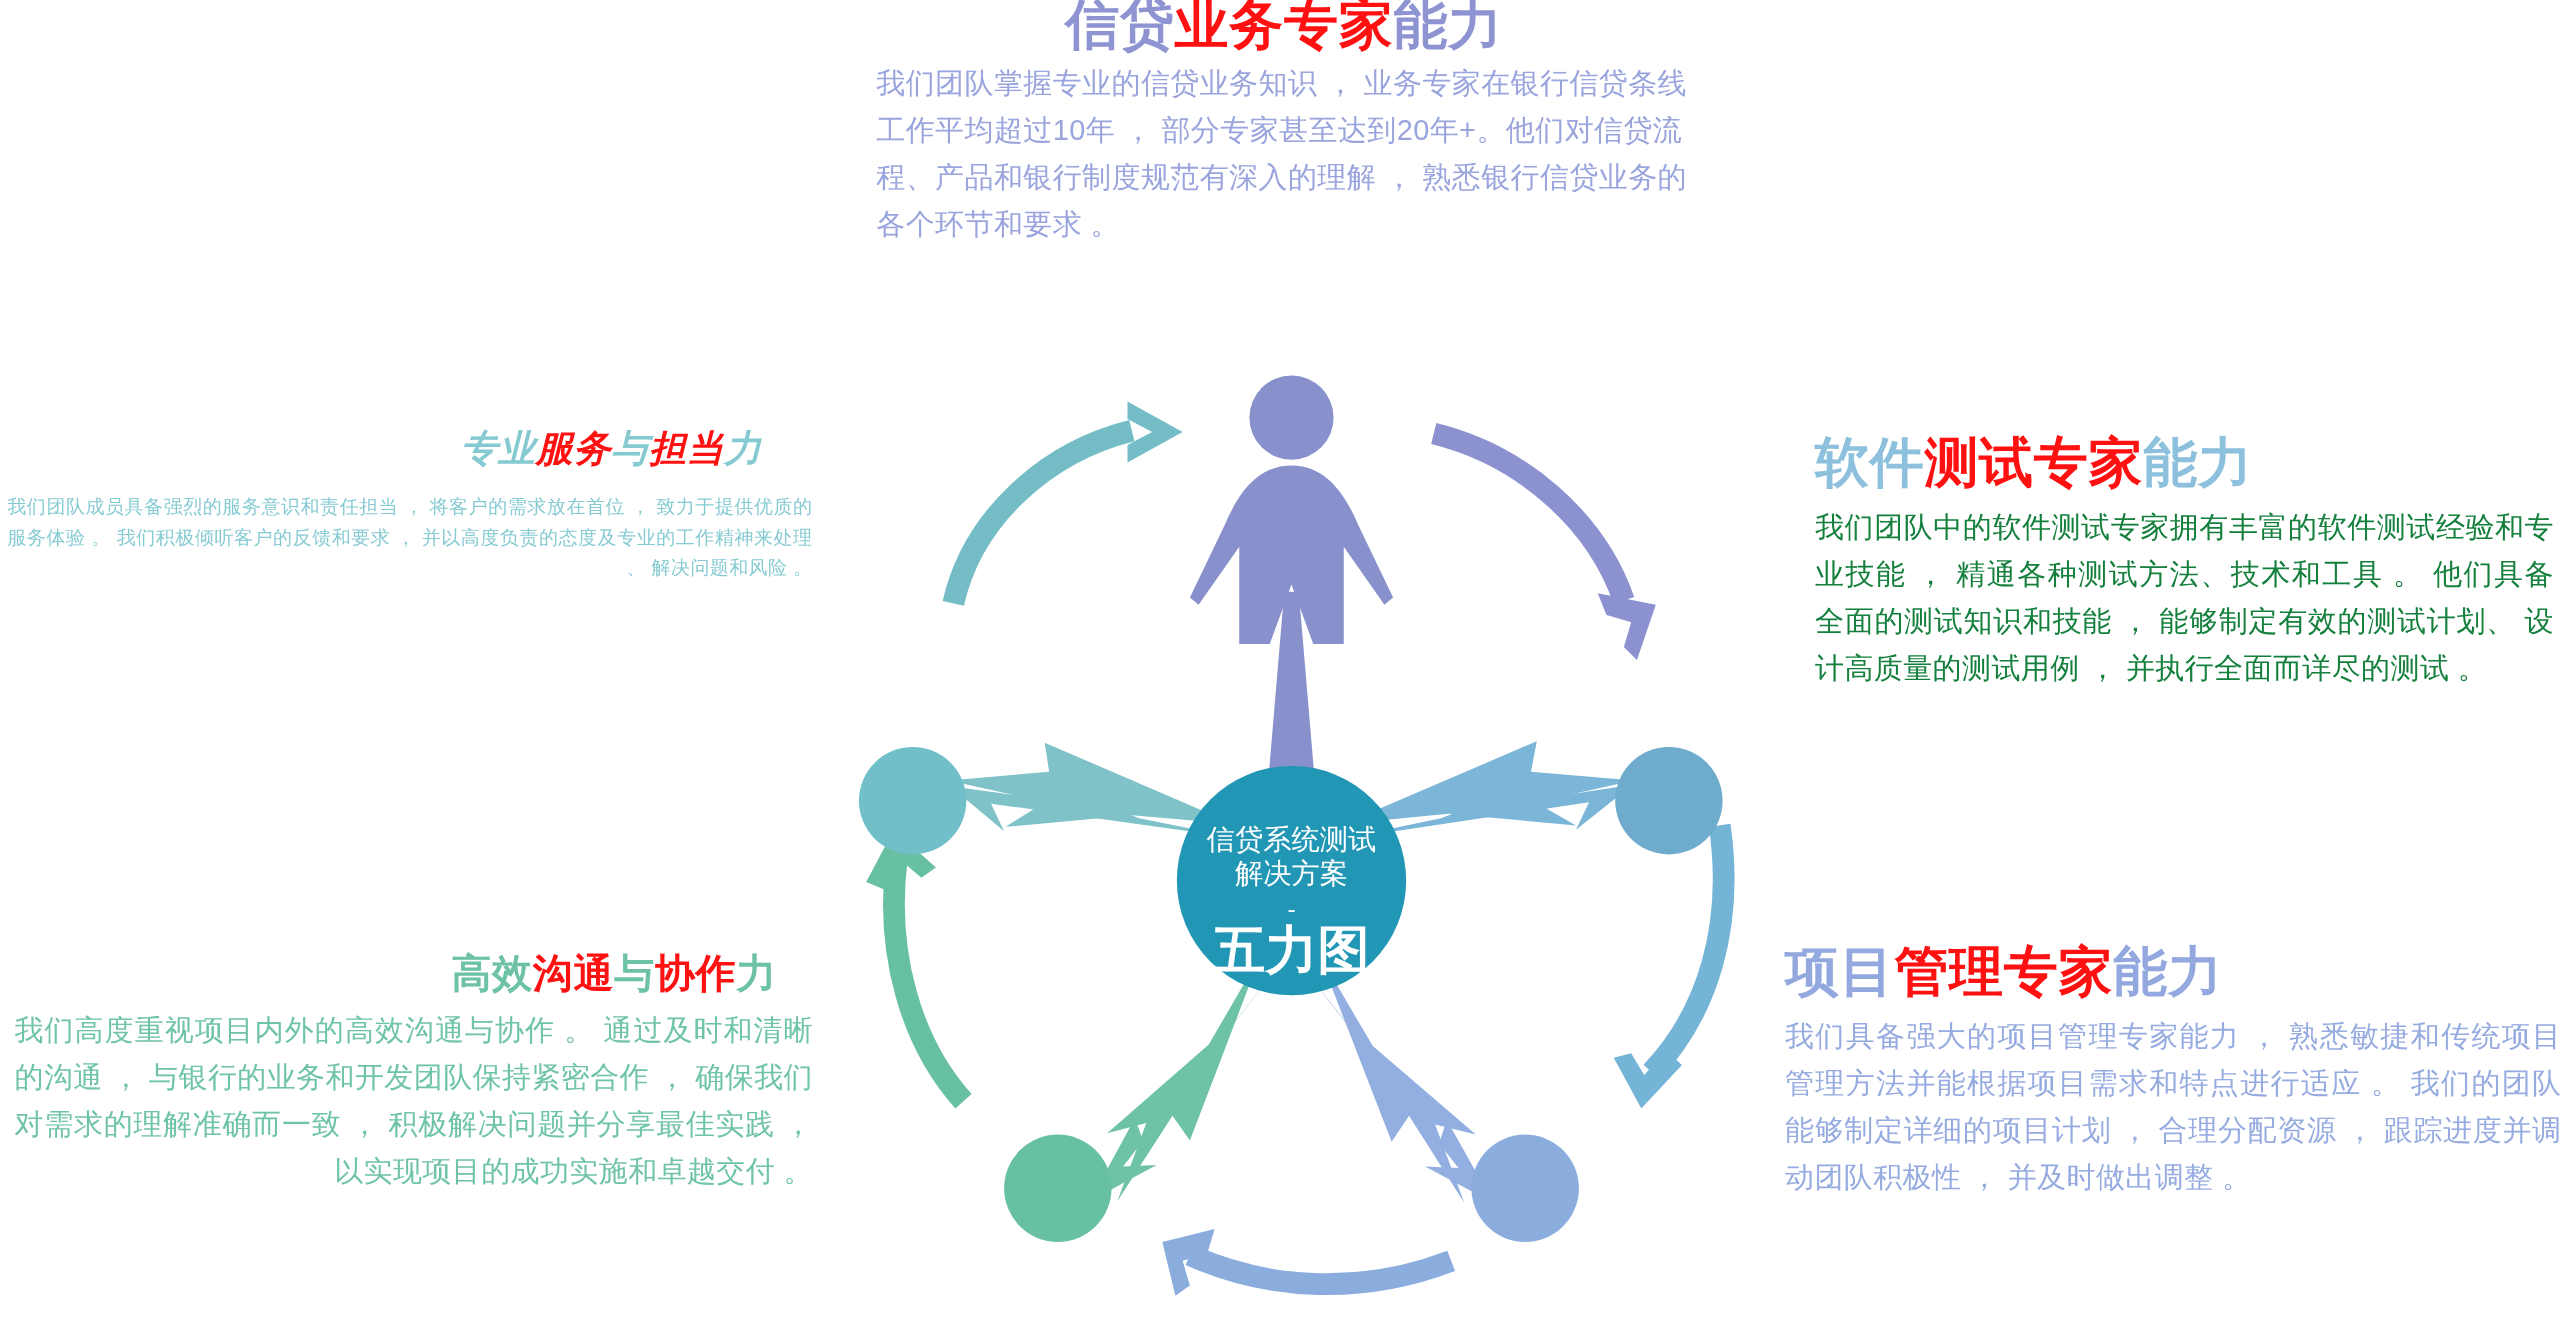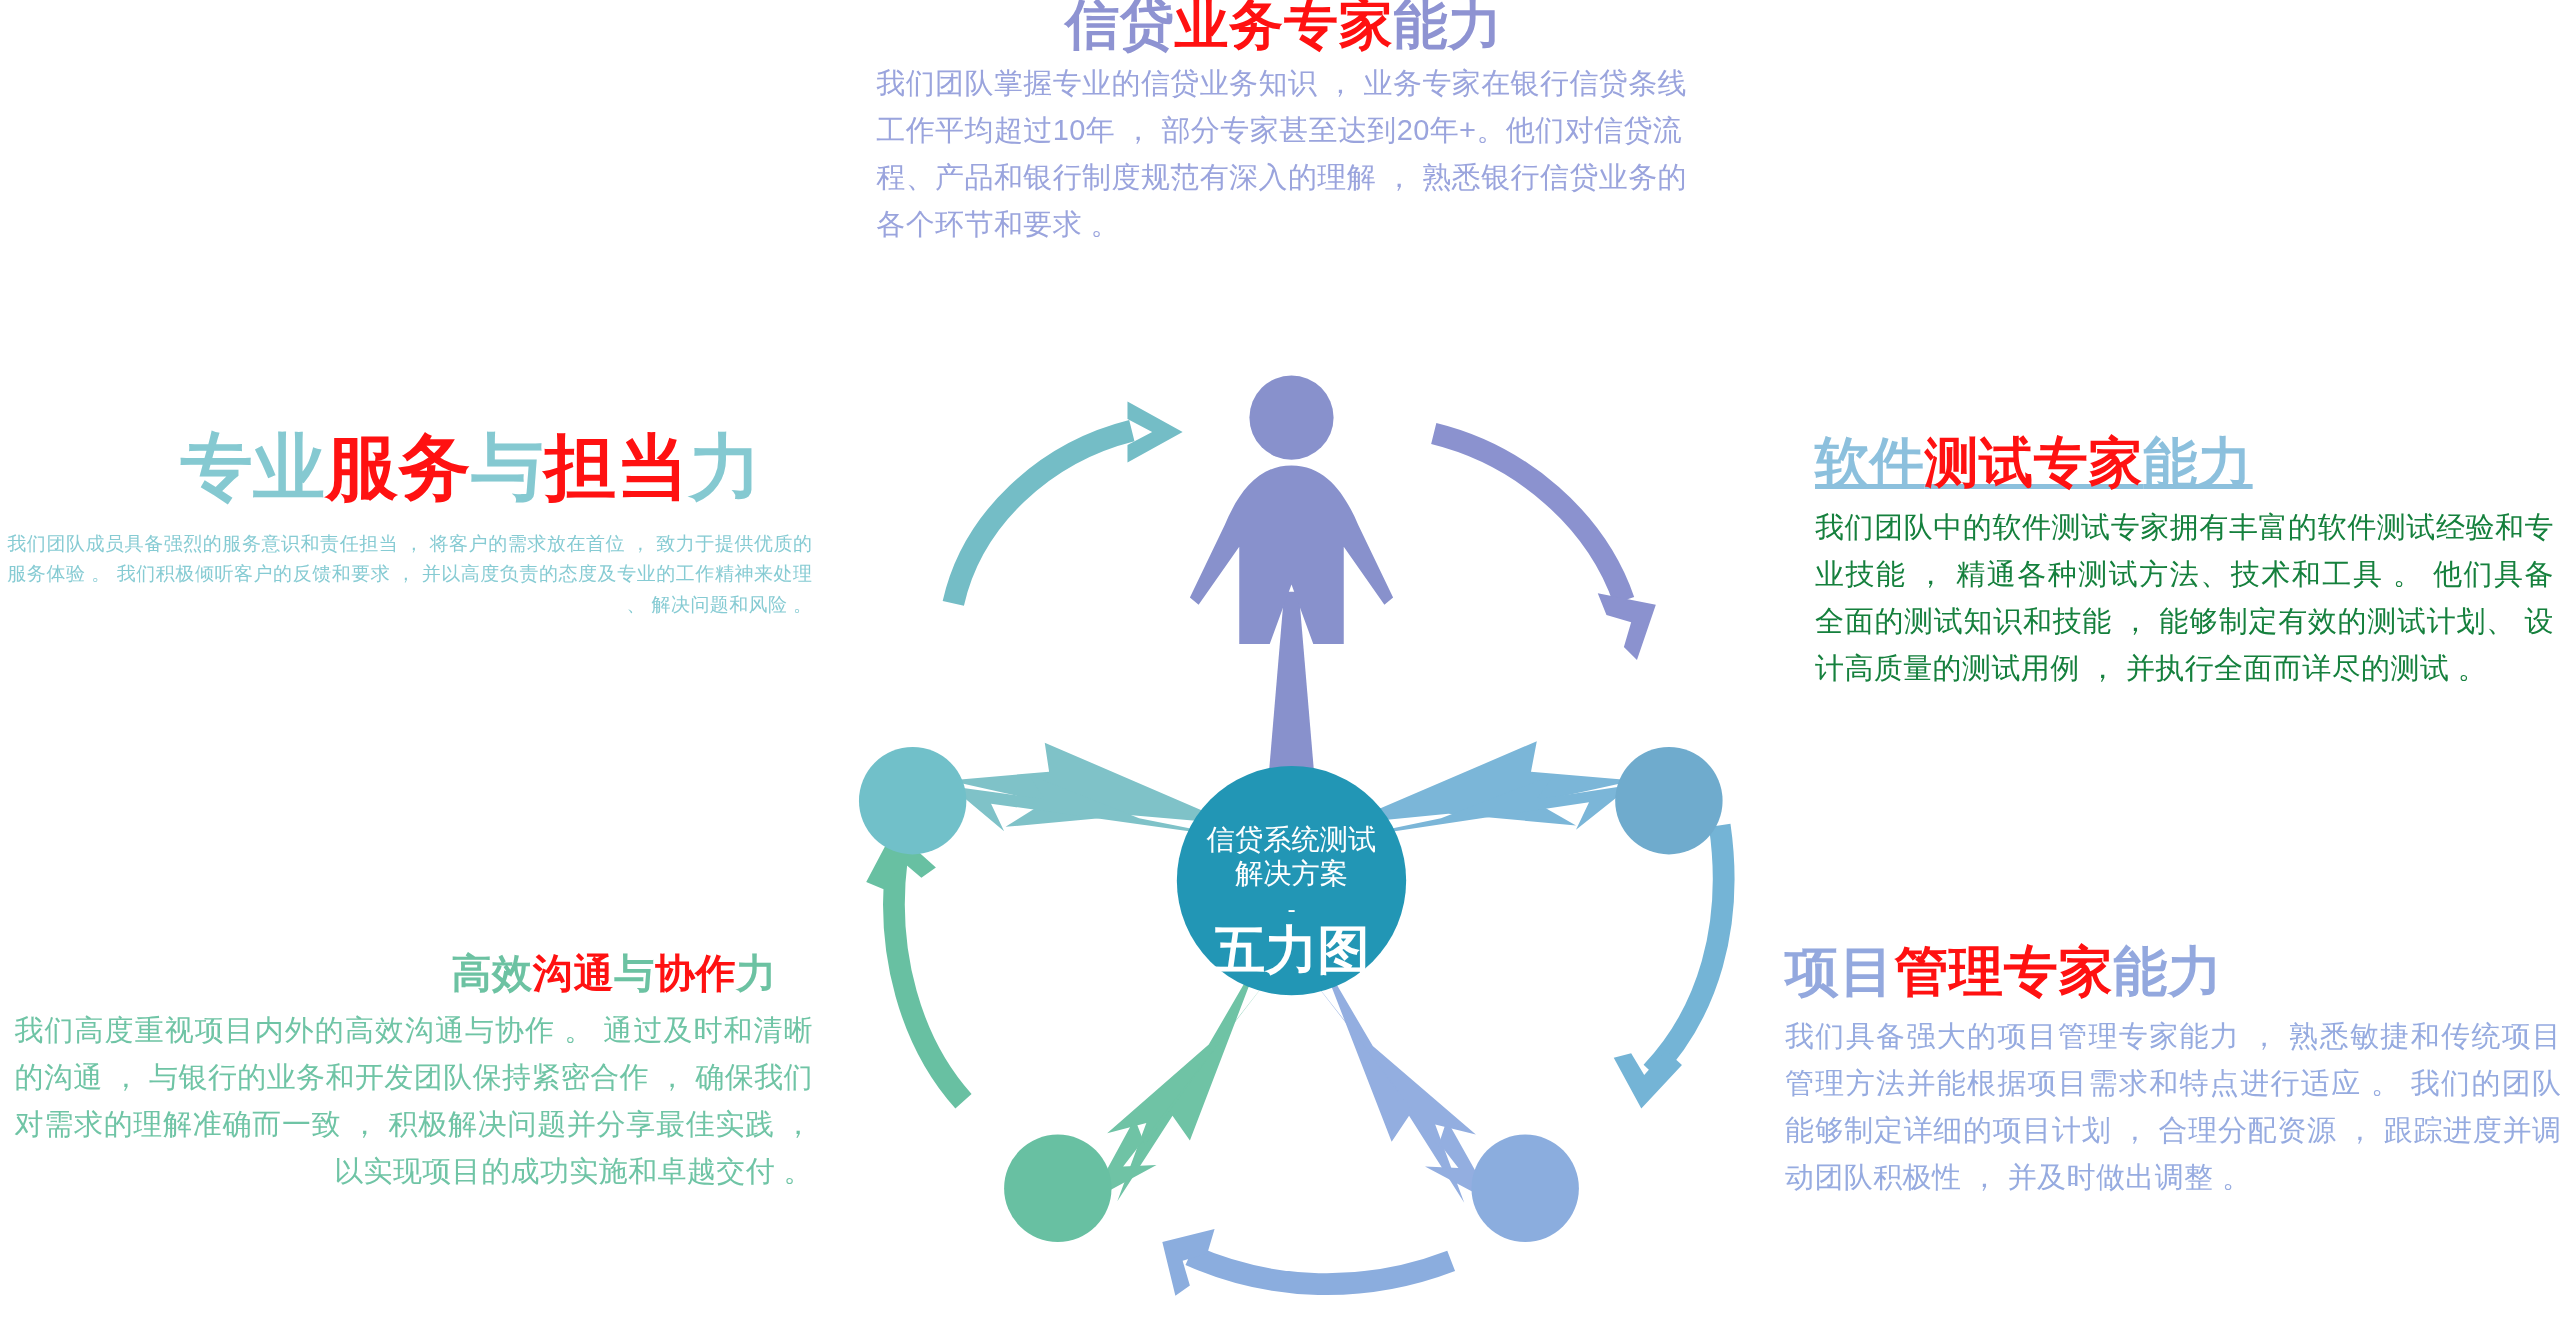--- a/index.html
+++ b/index.html
@@ -27,31 +27,31 @@
     font-weight:500;
   }
 
   
   #blk-top{left:856px;top:-4.4px;width:856px;text-align:center;}
   #blk-top .title{font-size:54px;color:#8e93d2;}
   #blk-top .body{font-size:29px;color:#9aa4dd;text-align:left;margin-top:8px;padding:0 20.3px;}
 
   
   #blk-left-top{left:0px;top:430px;width:827px;text-align:right;}
-  #blk-left-top .title{font-size:72px;color:#85c9d1;padding-right:65px;}
+  #blk-left-top .title{font-size:37px;color:#85c9d1;padding-right:65px;font-style:italic;}
   #blk-left-top .body{font-size:19px;color:#86cbd3;text-align:justify;text-align-last:right;margin-top:23px;padding:0 14.5px 0 7.3px;}
 
   
   #blk-left-bot{left:0px;top:952px;width:842px;text-align:right;}
   #blk-left-bot .title{font-size:40px;color:#6cc2a2;padding-right:65px;}
   #blk-left-bot .body{font-size:29px;color:#6fc4a5;text-align:justify;text-align-last:right;margin-top:13px;padding:0 29px 0 14.5px;}
 
   
   #blk-right-top{left:1771px;top:434px;width:805px;text-align:left;}
-  #blk-right-top .title{font-size:54px;color:#8cc0dd;padding-left:44px;text-decoration:underline;}
+  #blk-right-top .title{font-size:54px;color:#8cc0dd;padding-left:44px;}
   #blk-right-top .body{font-size:29px;color:#15803d;text-align:justify;margin-top:13px;padding:0 22px 0 44px;}
 
   
   #blk-right-bot{left:1756px;top:943px;width:820px;text-align:left;}
   #blk-right-bot .title{font-size:54px;color:#93a8de;padding-left:29px;}
   #blk-right-bot .body{font-size:29px;color:#96abe0;text-align:justify;margin-top:13px;padding:0 14.5px 0 29px;}
 
   
   #diagram{position:absolute;left:827px;top:374px;width:929px;height:950px;}
   #diagram svg{display:block;width:100%;height:100%;}

